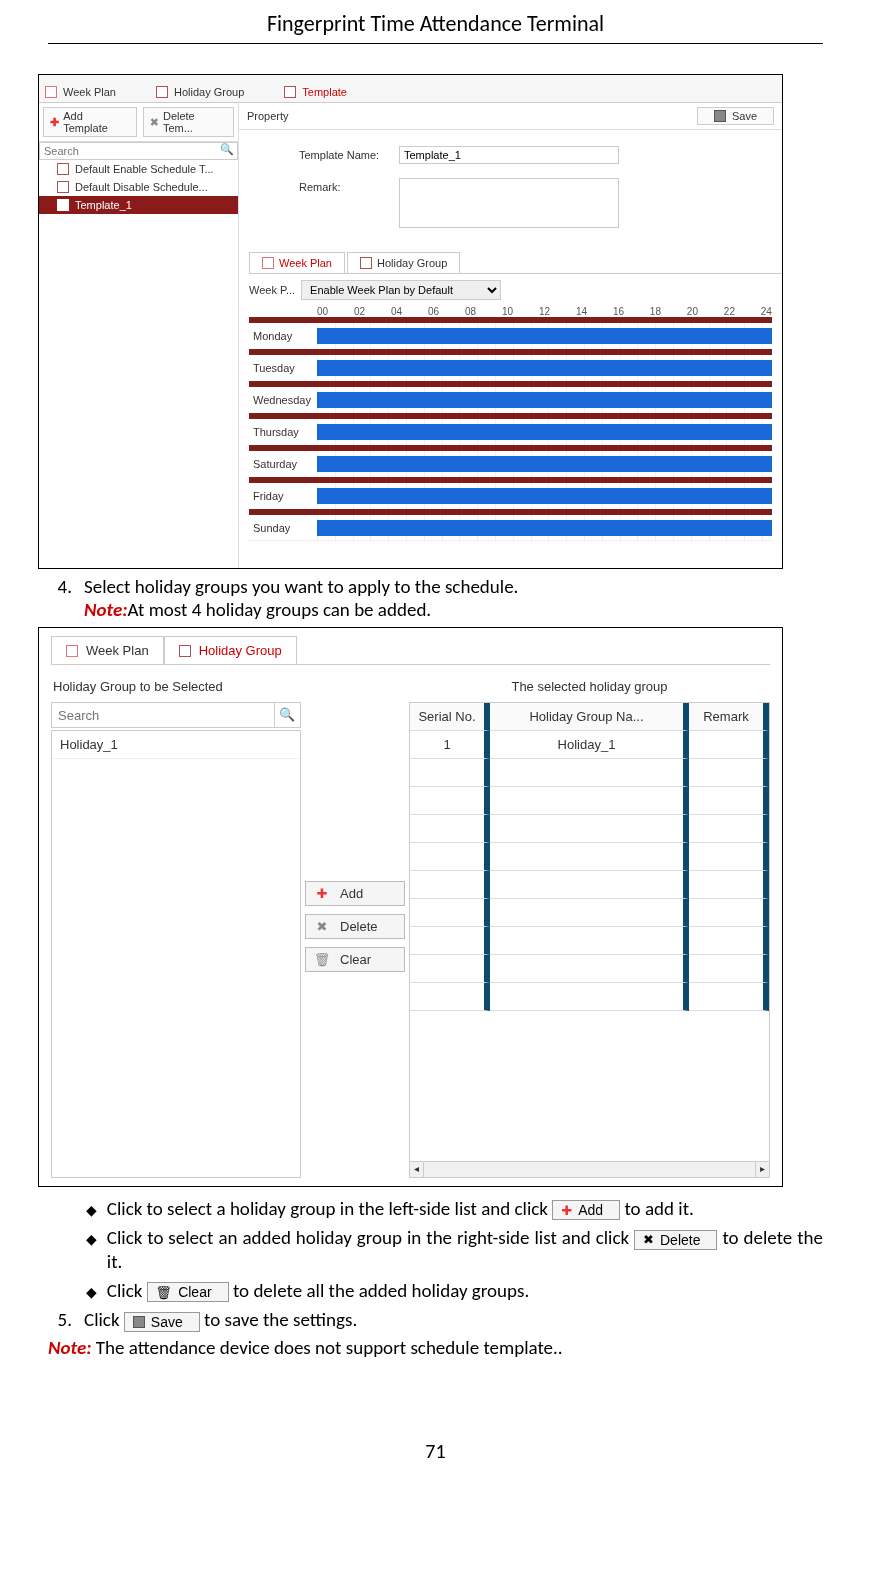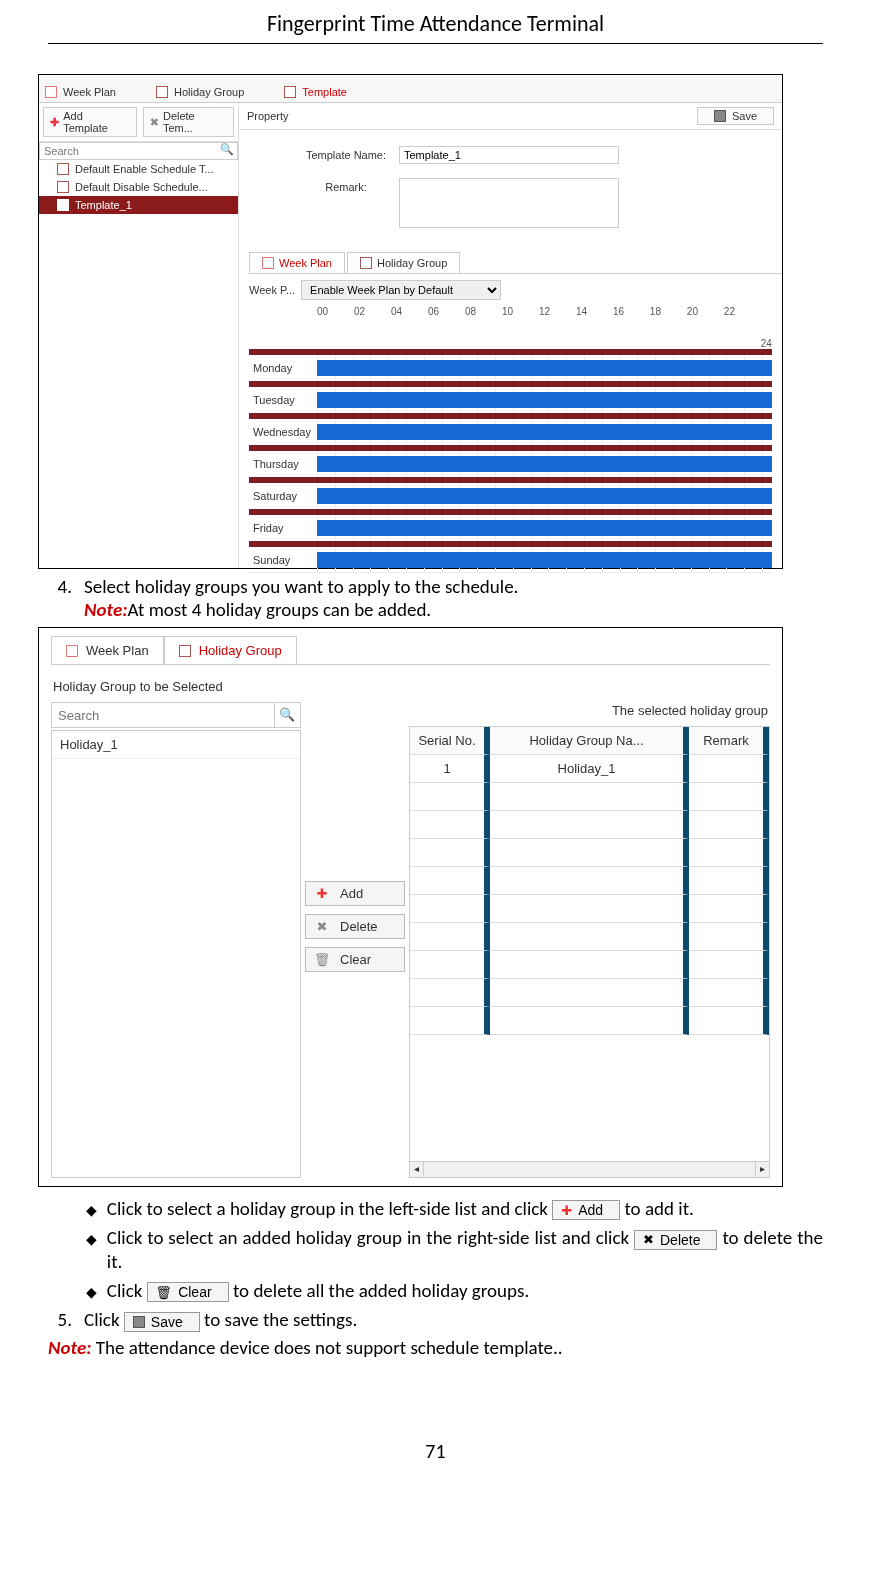--- a/index.html
+++ b/index.html
@@ -63,21 +63,21 @@
   .s1-tree { flex:1; }
   .s1-treeitem { display:flex; align-items:flex-end; gap:6px; padding:3px 4px 3px 18px; }
   .s1-treeitem.selected { background:#8b1a1a; color:#fff; }
   .s1-treeitem.selected .tabicon { border-color:#fff; }
   .s1-right { flex:1; display:flex; flex-direction:column; }
   .s1-prop { display:flex; justify-content:space-between; align-items:center; padding:4px 8px; border-bottom:1px solid #ddd; font-size:11px; }
   .savebtn { display:flex; align-items:center; gap:6px; border:1px solid #ccc; padding:2px 16px; background:#fafafa; cursor:pointer; }
   .saveicon { width:12px; height:12px; border:1px solid #555; background:#888; display:inline-block; }
   .s1-form { padding:16px 20px 6px 60px; }
   .s1-row { display:flex; align-items:flex-start; margin-bottom:14px; }
-  .s1-row label { width:100px; text-align:center; padding-right:6px; padding-top:3px; }
+  .s1-row label { width:100px; text-align:left; padding-right:6px; padding-top:3px; }
   .s1-row input { border:1px solid #ccc; padding:2px 4px; width:220px; font-size:11px; }
   .s1-row textarea { border:1px solid #ccc; width:220px; height:50px; font-size:11px; resize:none; }
   .s1-subtabs { display:flex; border-bottom:1px solid #ccc; margin-left:10px; margin-top:4px; }
   .s1-subtab { display:flex; align-items:center; gap:5px; padding:4px 12px; border:1px solid #ccc; border-bottom:none; background:#fff; margin-right:2px; }
   .s1-subtab.active { color:#c00; }
   .s1-weekrow { display:flex; align-items:center; padding:6px 10px; gap:6px; }
   .s1-weekrow select { border:1px solid #ccc; padding:2px 4px; font-size:11px; width:200px; }
   .s1-timeline { margin:0 10px 0 10px; }
   .s1-hours { display:flex; margin-left:68px; }
   .s1-hours span { flex:1; text-align:left; font-size:10px; color:#555; }
@@ -233,21 +233,21 @@
           <span>04</span>
           <span>06</span>
           <span>08</span>
           <span>10</span>
           <span>12</span>
           <span>14</span>
           <span>16</span>
           <span>18</span>
           <span>20</span>
           <span>22</span>
-          <span style="flex:0;margin-top:32px;">24</span>
+          <span style="flex:0;">24</span>
         </div>
         <div id="dayrows">
             <div class="s1-dayrow">
               <div class="s1-daylabel">Monday</div>
               <div class="s1-grid">
                 <div class="bar"></div>
               </div>
             </div>
             <div class="s1-dayrow">
               <div class="s1-daylabel">Tuesday</div>
@@ -329,21 +329,21 @@
       <div class="s2-btn">
           <span class="ic">✖</span>
           <span>Delete</span>
         </div>
       <div class="s2-btn">
           <span class="ic">🗑</span>
           <span>Clear</span>
         </div>
     </div>
     <div class="s2-col-r">
-      <div class="s2-h" style="text-align:right;margin-top:24px;">The selected holiday group</div>
+      <div class="s2-h" style="text-align:center;">The selected holiday group</div>
       <div class="s2-table">
         <div class="s2-thead">
           <div class="s2-th c1">Serial No.</div>
           <div class="s2-th c2">Holiday Group Na...</div>
           <div class="s2-th c3">Remark</div>
         </div>
         <div class="s2-tbody" id="s2rows">
             <div class="s2-trow">
               <div class="s2-td c1">1</div>
               <div class="s2-td c2">Holiday_1</div>

